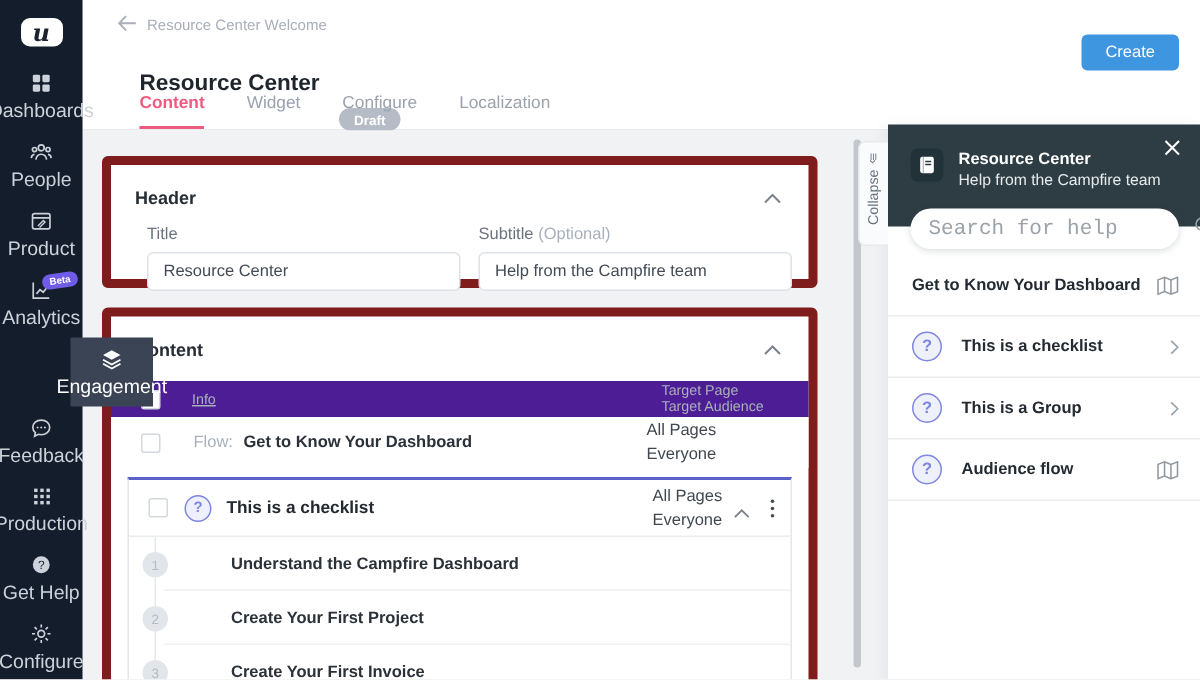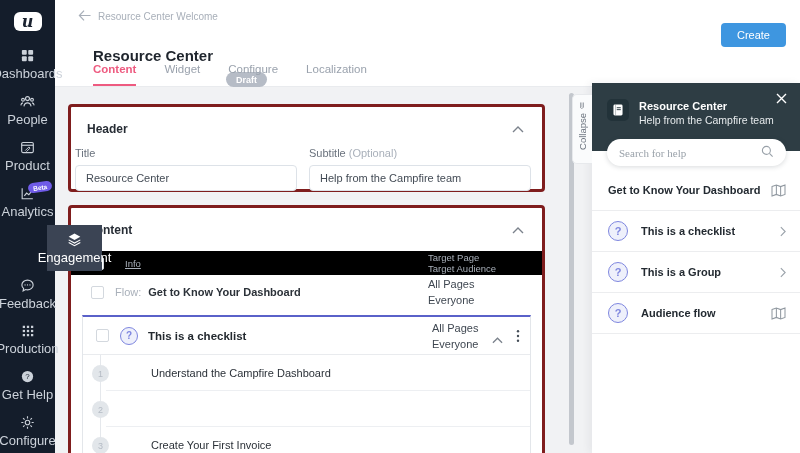--- a/index.html
+++ b/index.html
@@ -43,42 +43,42 @@
   .draft-badge { background:#b6bcc6; color:#fff; font-size:9px; font-weight:700; padding:2.5px 10px; border-radius:9px;margin-top:48px; }
   .publish-btn {
     position:absolute; right:14px; top:23px; background:#3e96e0; color:#fff; border:none;
     font-size:11px; padding:6px 16px; border-radius:4px; cursor:pointer; font-family:inherit;
   }
   .tabs { position:absolute; left:38px; bottom:0; display:flex; gap:28px; }
   .tab { font-size:11.5px; color:#9aa2ad; padding-bottom:9px; cursor:pointer; }
   .tab.active { color:#ee5b80; font-weight:700; border-bottom:2px solid #ee5b80; }
   
   .workspace { position:absolute; left:55px; top:87px; width:537px; bottom:0; background:#f1f2f4; }
-  .card { position:absolute; left:13px; width:477px; background:#fff; border:3px solid #7f1d1d; border-radius:4px; }
+  .card { position:absolute; left:13px; width:477px; background:#fff; border:6px solid #7f1d1d; border-radius:4px; }
   .card-head { display:flex; justify-content:space-between; align-items:center; padding:12px 16px 0 16px; }
   .sec-title { font-size:12px; font-weight:700; color:#272d35; }
   .chev-btn { background:none; border:none; cursor:pointer; padding:2px; }
   .hdr-card { top:17px; height:88px; }
-  .fields { display:flex; gap:12px; padding:9px 11px 0 4px; }
+  .fields { display:flex; gap:12px; padding:9px 11px 0 24px; }
   .field { flex:1; }
   .field label { display:block; font-size:11px; color:#6a727d; margin-bottom:6px; }
   .hint { color:#a9b0ba; }
   .field input {
     width:100%; height:26px; border:1px solid #dde2e8; border-radius:4px; padding:0 10px;
     font-size:11px; color:#434b55; font-family:inherit; background:#fff;
   }
   .content-card { top:118px; height:420px; }
   .checkbox { width:13px; height:13px; border:1px solid #d3d8de; border-radius:2px; background:#fff; flex:none; cursor:pointer; }
   .trow { position:relative; display:flex; align-items:center; }
-  .table-head { margin-top:12px; background:#000000; height:24px; padding-left:20px; color:#a9b0ba; font-size:9.5px;text-decoration:underline; }
+  .table-head { margin-top:12px; background:#4c1d95; height:24px; padding-left:20px; color:#a9b0ba; font-size:9.5px;text-decoration:underline; }
   .table-head .col-info { margin-left:21px; }
   .targets { position:absolute; left:357px; font-size:11px; color:#3f4751; line-height:16px; }
-  .table-head .targets { font-size:9.5px; color:#a9b0ba; line-height:11px; left:357px; }
+  .table-head .targets { font-size:9.5px; color:#a9b0ba; line-height:11px; left:367px; }
   .flow-row { height:34px; padding-left:20px; background:#fff; }
-  .type-lbl { margin-left:11px; font-size:11px; color:#a9b0ba; }
+  .type-lbl { margin-left:22px; font-size:11px; color:#a9b0ba; }
   .row-title { margin-left:7px; font-size:11px; font-weight:700; color:#2b3138; }
   
   .checklist { position:relative; margin:6px 11px 0 11px; border:1px solid #e3e6ea; border-top:2px solid #5a61c9; }
   .cl-head { position:relative; display:flex; align-items:center; height:38px; padding-left:13px; border-bottom:1px solid #e9ebee; }
   .q-icon {
     width:18px; height:18px; border:1.5px solid #7e86df; border-radius:50%; background:#eef0fb;
     color:#7e86df; font-size:10px; font-weight:700; display:flex; align-items:center; justify-content:center; flex:none;
   }
   .cl-head .q-icon { margin-left:11px; }
   .cl-title { margin-left:10px; font-size:11.5px; font-weight:700; color:#23292f; }
@@ -86,21 +86,21 @@
   .cl-chevron { position:absolute; right:27px; top:13px; cursor:pointer; }
   .kebab { position:absolute; right:10px; top:12px; cursor:pointer; }
   .steps { position:relative; }
   .steps::before { content:""; position:absolute; left:17px; top:0; bottom:0; width:1px; background:#e5e8ec; }
   .step { position:relative; height:36px; display:flex; align-items:center; padding-left:38px; }
   .step::after { content:""; position:absolute; left:23px; right:0; bottom:0; height:1px; background:#edeff2; }
   .step-num {
     position:absolute; left:9px; top:10px; width:17px; height:17px; border-radius:50%;
     background:#e2e6ea; color:#b4bbc4; font-size:9px; display:flex; align-items:center; justify-content:center; z-index:1;
   }
-  .step-title { font-size:11px; font-weight:400; color:#2b3138;padding-left:30px; }
+  .step-title { font-size:11px; font-weight:700; color:#2b3138;padding-left:30px; }
   
   .scroll-thumb { position:absolute; left:569px; top:93px; width:5px; height:352px; background:#c3c7cd; border-radius:3px; z-index:15; cursor:pointer; }
   .collapse-tab {
     position:absolute; left:572px; top:94px; width:20px; height:70px; background:#fafbfc;
     border:1px solid #e7e9ec; border-right:none; border-radius:5px 0 0 5px; z-index:25;
     display:flex; flex-direction:column; align-items:center; padding-top:5px; gap:3px; cursor:pointer;
   }
   .collapse-icon { transform:rotate(90deg); font-size:9px; color:#7b828c; letter-spacing:-1px; }
   .collapse-label { writing-mode:vertical-rl; transform:rotate(180deg); font-size:9.5px; color:#6a727d; }
   
@@ -108,21 +108,21 @@
   .pv-head { position:relative; background:#2e3d44; height:68px; padding:16px 14px 0 15px; }
   .pv-close { position:absolute; top:6px; right:10px; background:none; border:none; cursor:pointer; padding:3px; }
   .pv-row { display:flex; gap:10px; }
   .pv-book { width:22px; height:22px; background:#223239; border-radius:5px; display:flex; align-items:center; justify-content:center; flex:none; }
   .pv-title { font-size:11px; font-weight:700; color:#fff; line-height:14px; }
   .pv-sub { font-size:10.5px; color:#e6eaec; line-height:15px; }
   .pv-search {
     position:relative; margin:-12px 14px 0 15px; height:27px; background:#fff; border-radius:14px;
     box-shadow:0 1px 5px rgba(40,50,60,0.18); display:flex; align-items:center; padding:0 12px; z-index:2;
   }
-  .pv-search input { flex:1; border:none; outline:none; font-size:11px; color:#434b55; font-family:Liberation Serif, serif; background:transparent; }
+  .pv-search input { flex:1; border:none; outline:none; font-size:14px; color:#434b55; font-family:Liberation Mono, monospace; background:transparent; }
   .pv-search input::placeholder { color:#9aa2aa; }
   .pv-list { margin-top:4px; }
   .pitem { height:41px; display:flex; align-items:center; padding:0 14px 0 16px; border-bottom:1px solid #ecedef; cursor:pointer; }
   .pitem .q-icon { width:20px; height:20px; margin-right:13px; font-size:11px; }
   .pitem-title { font-size:11px; font-weight:700; color:#232a31; flex:1; }
   .pitem .right-ic { flex:none; display:flex; }
 </style>
 </head>
 <body>
 
@@ -335,20 +335,21 @@
               </svg>
           </span>
         </div>
         <div class="steps">
           <div class="step">
             <span class="step-num">1</span>
             <span class="step-title">Understand the Campfire Dashboard</span>
           </div>
           <div class="step">
             <span class="step-num">2</span>
+            <span class="step-title">Create Your First Project</span>
           </div>
           <div class="step">
             <span class="step-num">3</span>
             <span class="step-title">Create Your First Invoice</span>
           </div>
         </div>
       </div>
     </section>
   </main>
 

